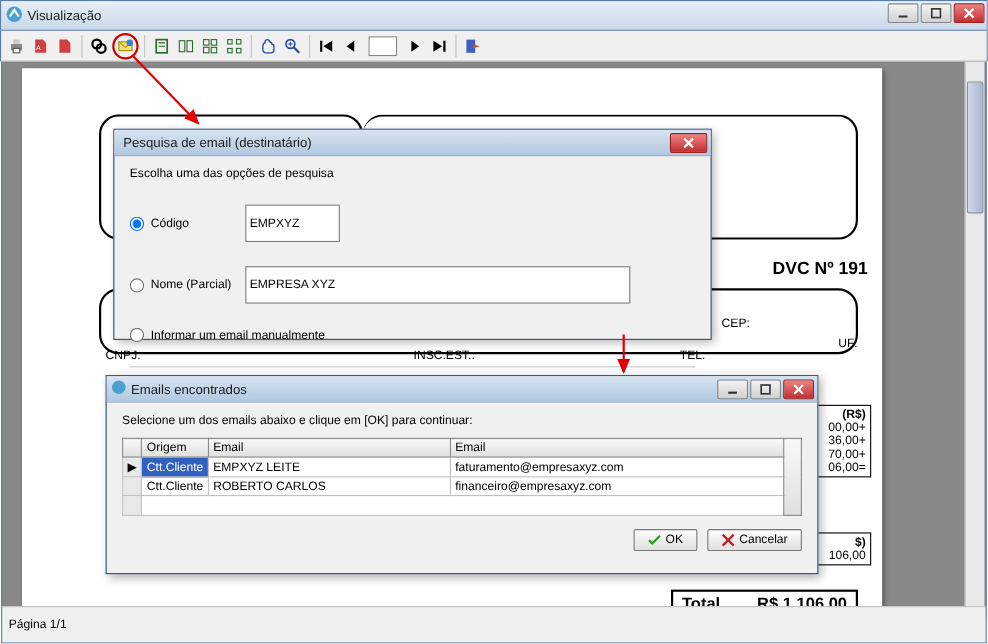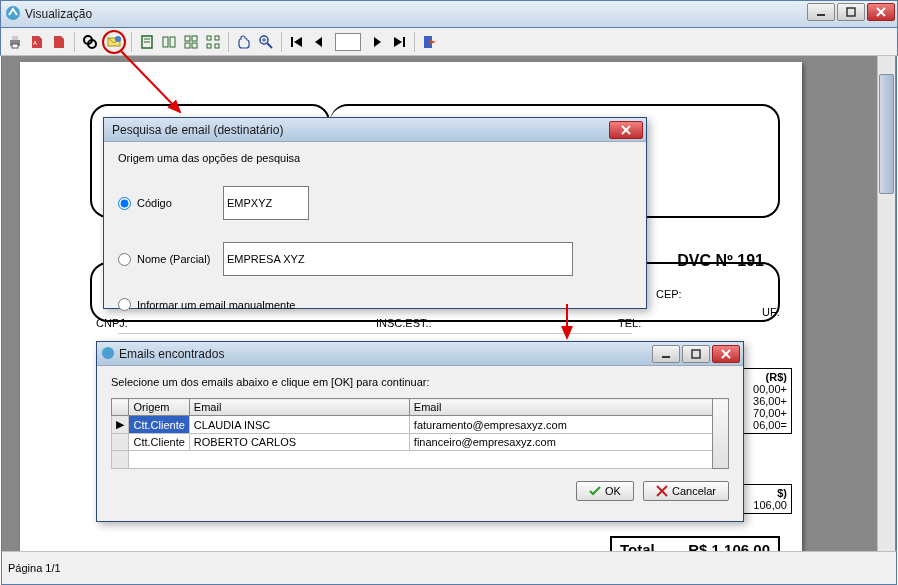--- a/index.html
+++ b/index.html
@@ -208,21 +208,21 @@
     </div>
 </div>
 
 <div class="viewport">
   <div class="page">
 
     <div class="doc-box" style="top:42px; left:70px; width:240px; height:114px;"></div>
     <div class="doc-box" style="top:42px; left:310px; width:450px; height:114px; border-left:none;"></div>
     <div class="doc-box" style="top:200px; left:70px; width:690px; height:60px;"></div>
 
-    <span class="dvc" style="top:174px; right:38px;margin-top:16px;">DVC Nº 191</span>
+    <span class="dvc" style="top:174px; right:13px;">DVC Nº 191</span>
 
     <span class="field-label" style="top:226px; left:636px;">CEP:</span>
     <span class="field-label" style="top:244px; left:742px;">UF:</span>
     <span class="field-label" style="top:255px; left:76px;">CNPJ:</span>
     <span class="field-label" style="top:255px; left:356px;">INSC.EST.:</span>
     <span class="field-label" style="top:255px; left:598px;">TEL:</span>
 
     <div class="totals" style="top:306px; width:54px;">
       <div class="totals-header">(R$)</div>
       <div>00,00+</div>
@@ -252,21 +252,21 @@
     <div class="dlg-close">
       <div class="win-btn close" style="width:34px;">
           <svg viewBox="0 0 10 10">
             <line x1="1" y1="1" x2="9" y2="9" stroke="#fff" stroke-width="2"></line>
             <line x1="9" y1="1" x2="1" y2="9" stroke="#fff" stroke-width="2"></line>
           </svg>
         </div>
     </div>
   </div>
   <div class="dlg-body">
-    <div class="group-label">Origem uma das opções de pesquisa</div>
+    <div class="group-label">Escolha uma das opções de pesquisa</div>
     <div class="radio-row">
       <input type="radio" name="srch" checked="" style="">
       <label>Código</label>
       <input type="text" style="width: 86px;" value="EMPXYZ">
     </div>
     <div class="radio-row">
       <input type="radio" name="srch" style="">
       <label>Nome (Parcial)</label>
       <input type="text" style="width: 350px;" value="EMPRESA XYZ">
     </div>
@@ -318,21 +318,21 @@
           <tr>
         <th class="row-indicator"></th>
         <th style="width:60px;">Origem</th>
         <th style="width:220px;">Email</th>
         <th>Email</th>
         <th class="tbl-scroll" rowspan="4"></th>
       </tr>
       <tr class="selected">
         <td class="row-indicator">▶</td>
         <td>Ctt.Cliente</td>
-        <td>CLAUDIA INSC</td>
+        <td>EMPXYZ LEITE</td>
         <td>faturamento@empresaxyz.com</td>
       </tr>
       <tr>
         <td class="row-indicator"></td>
         <td>Ctt.Cliente</td>
         <td>ROBERTO CARLOS</td>
         <td>financeiro@empresaxyz.com</td>
       </tr>
       <tr>
         <td class="row-indicator"></td>

